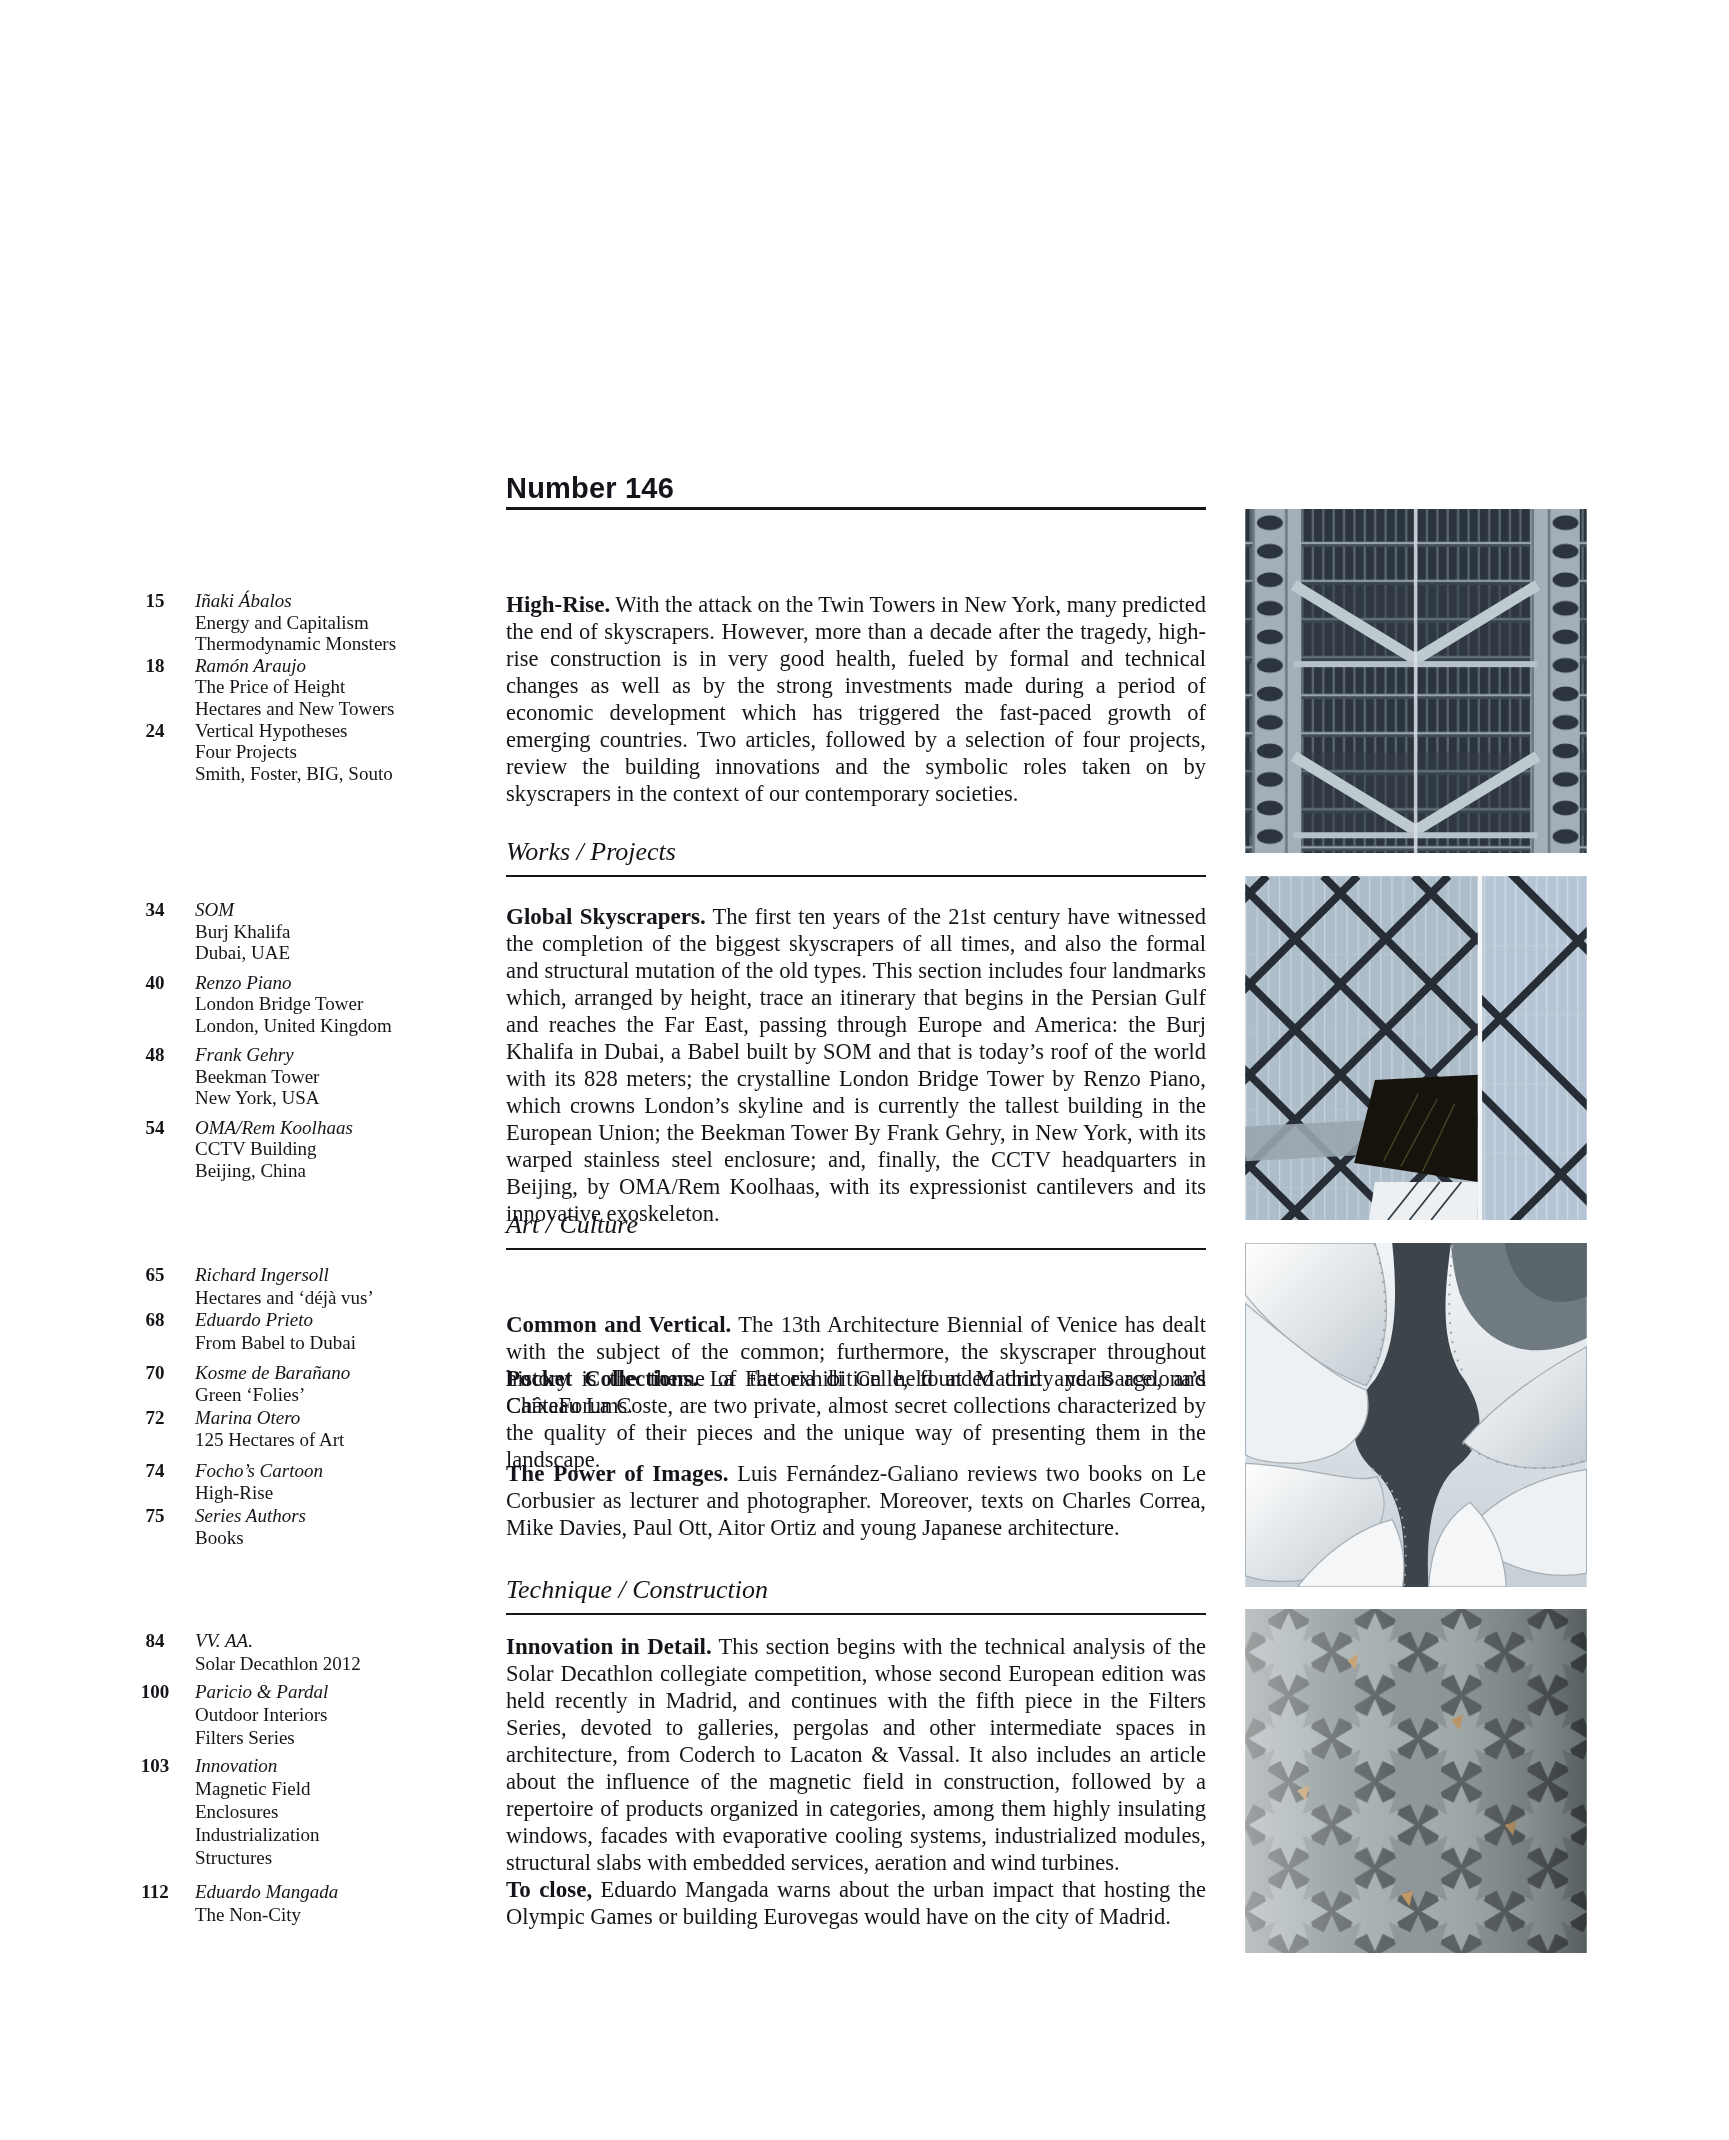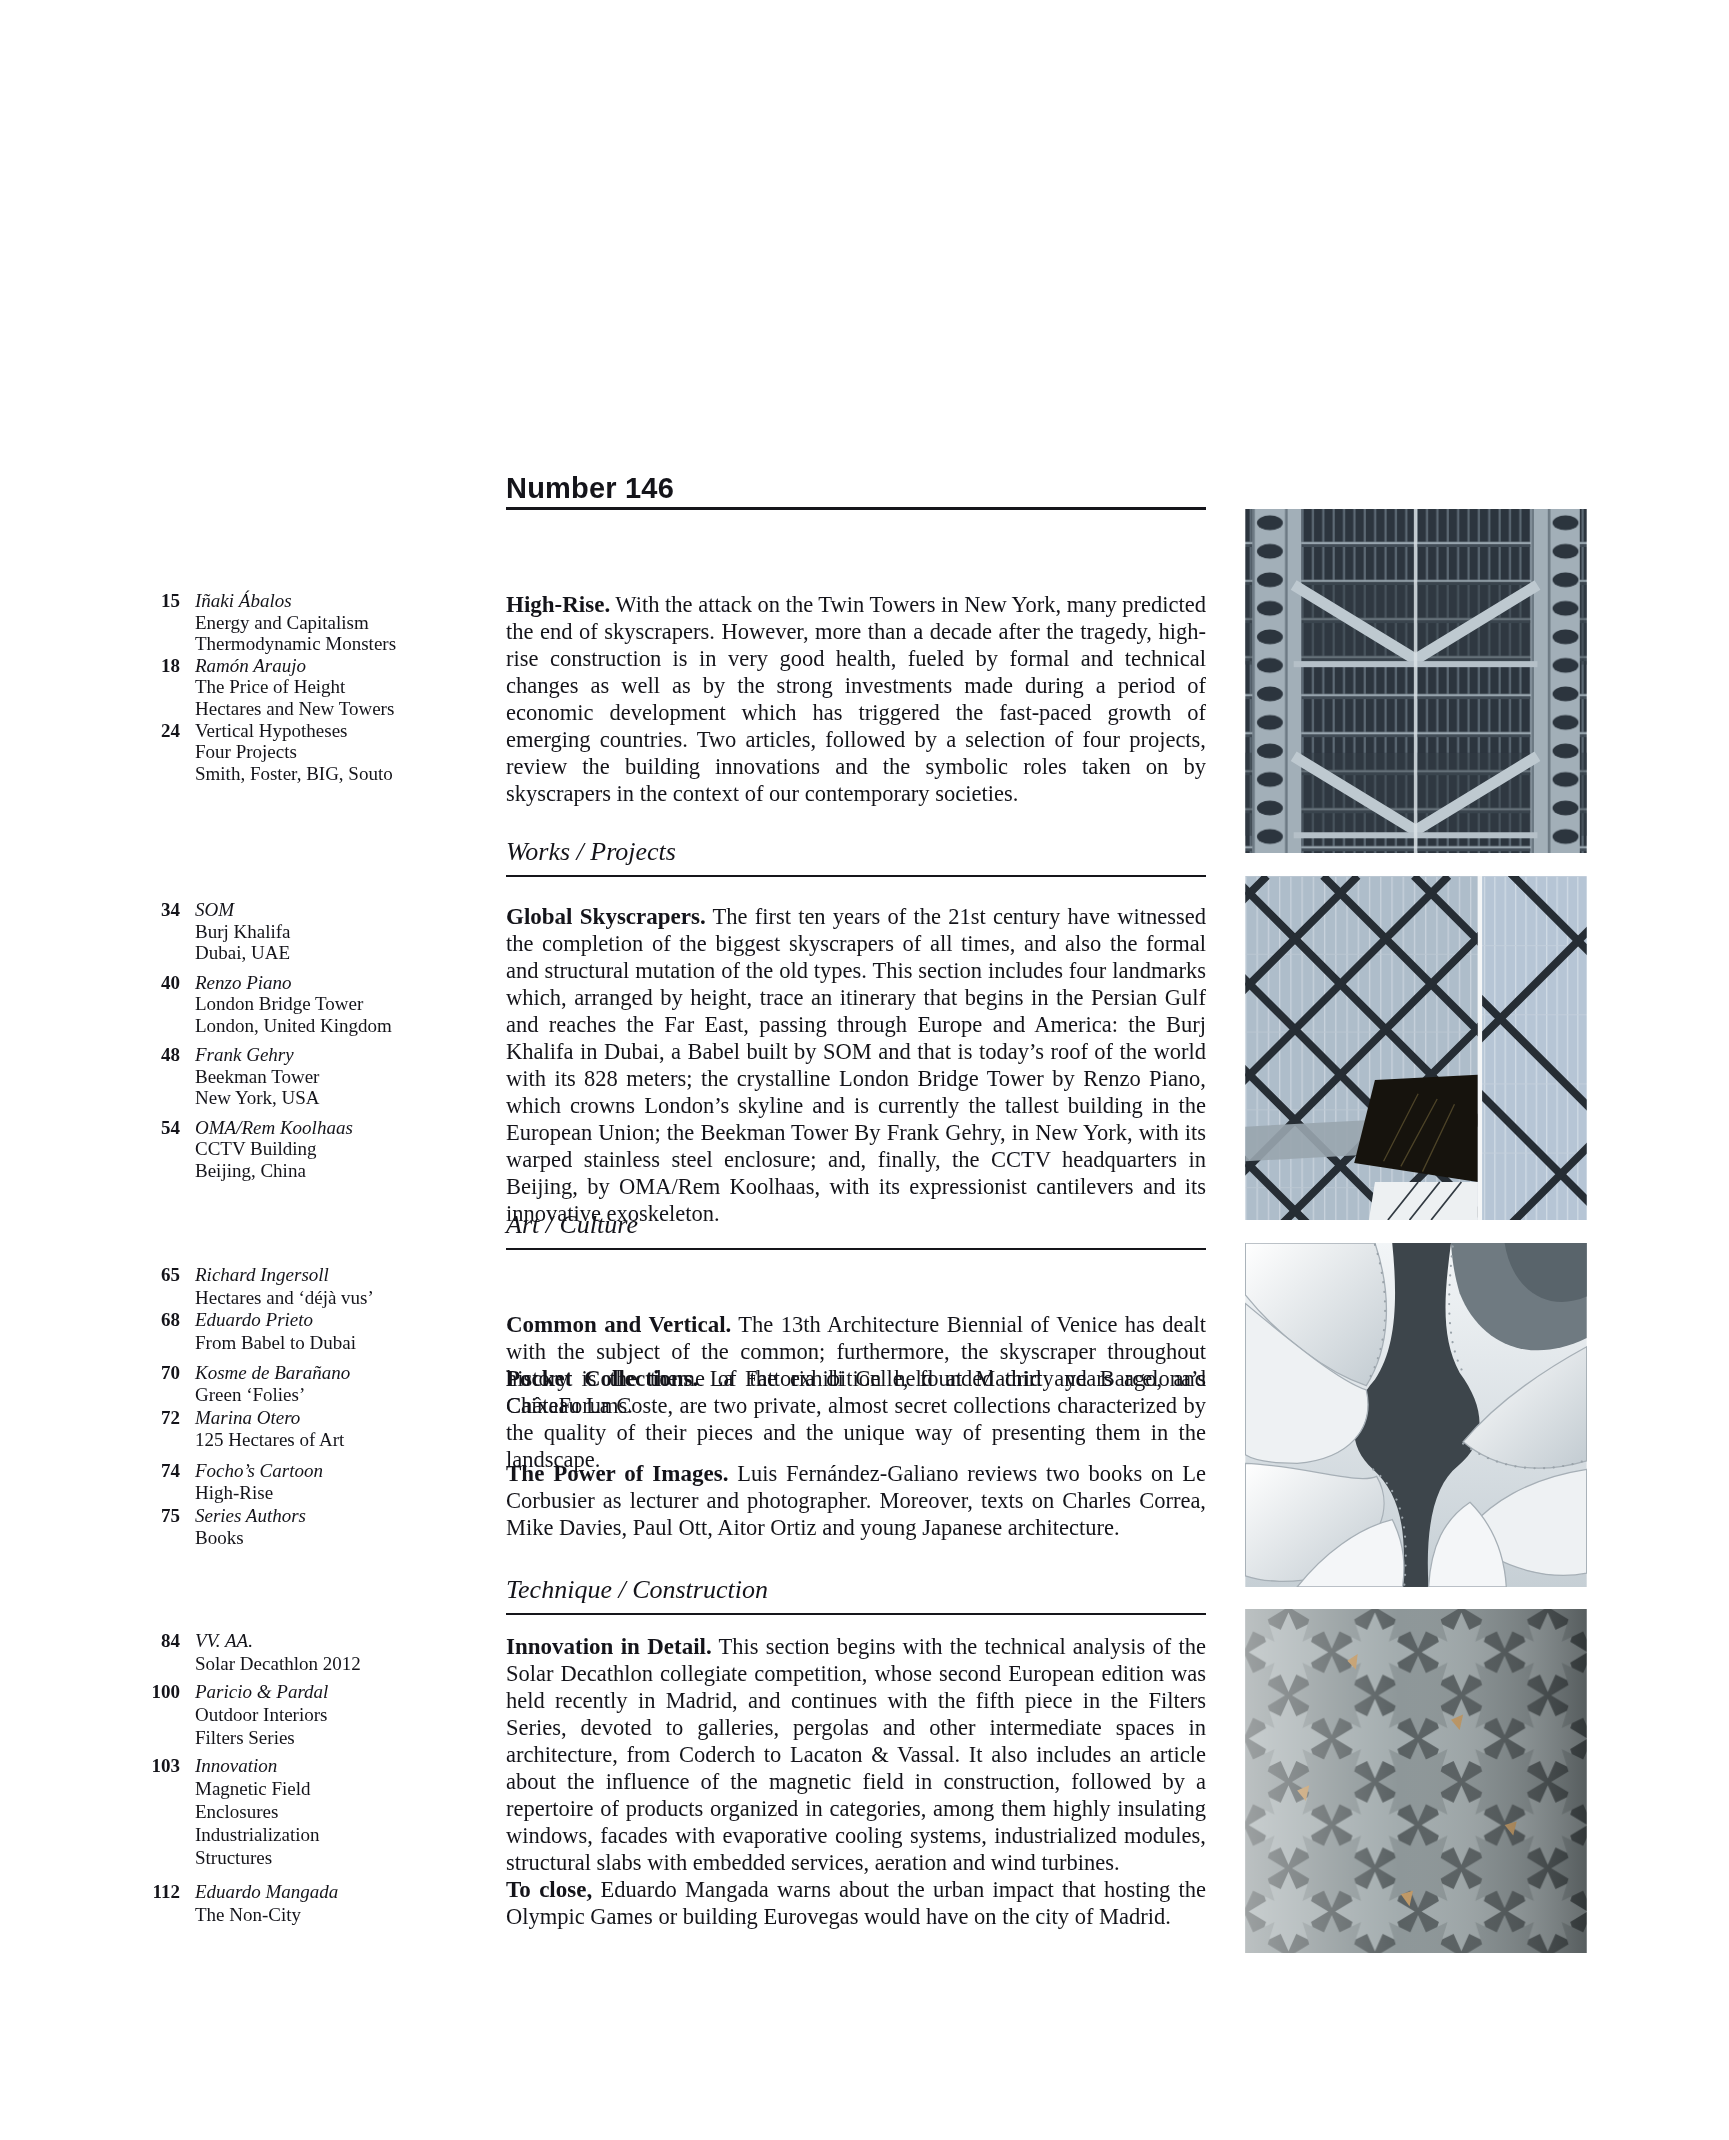--- a/index.html
+++ b/index.html
@@ -14,21 +14,21 @@
   .sec{position:absolute;left:0;width:100%;margin:0;font-style:italic;font-weight:normal;
       font-size:26px;line-height:1;padding-bottom:10.4px;border-bottom:2.6px solid #15151a;}
   .para{position:absolute;left:0;width:100%;margin:0;font-size:22.5px;line-height:27px;
       text-align:justify;}
   .para .lead{font-weight:bold;font-size:23px;}
 
   
   #toc-col{position:absolute;left:130px;top:0;width:285px;height:2140px;font-size:19px;}
   .toc-group{position:absolute;left:0;width:100%;}
   .toc-item{position:relative;padding-left:65px;}
-  .toc-page{position:absolute;left:0;top:0;width:50px;text-align:right;font-weight:bold;}
+  .toc-page{position:absolute;left:0;top:0;width:50px;text-align:center;font-weight:bold;}
   .toc-line{white-space:nowrap;}
   .toc-line.it{font-style:italic;}
 
   
   .photo{position:absolute;left:1245px;width:342px;height:344px;overflow:hidden;}
   .photo svg{display:block;width:100%;height:100%;}
   #photo1{top:509px;} #photo2{top:876px;} #photo3{top:1243px;} #photo4{top:1609px;}
 </style>
 </head>
 <body>

